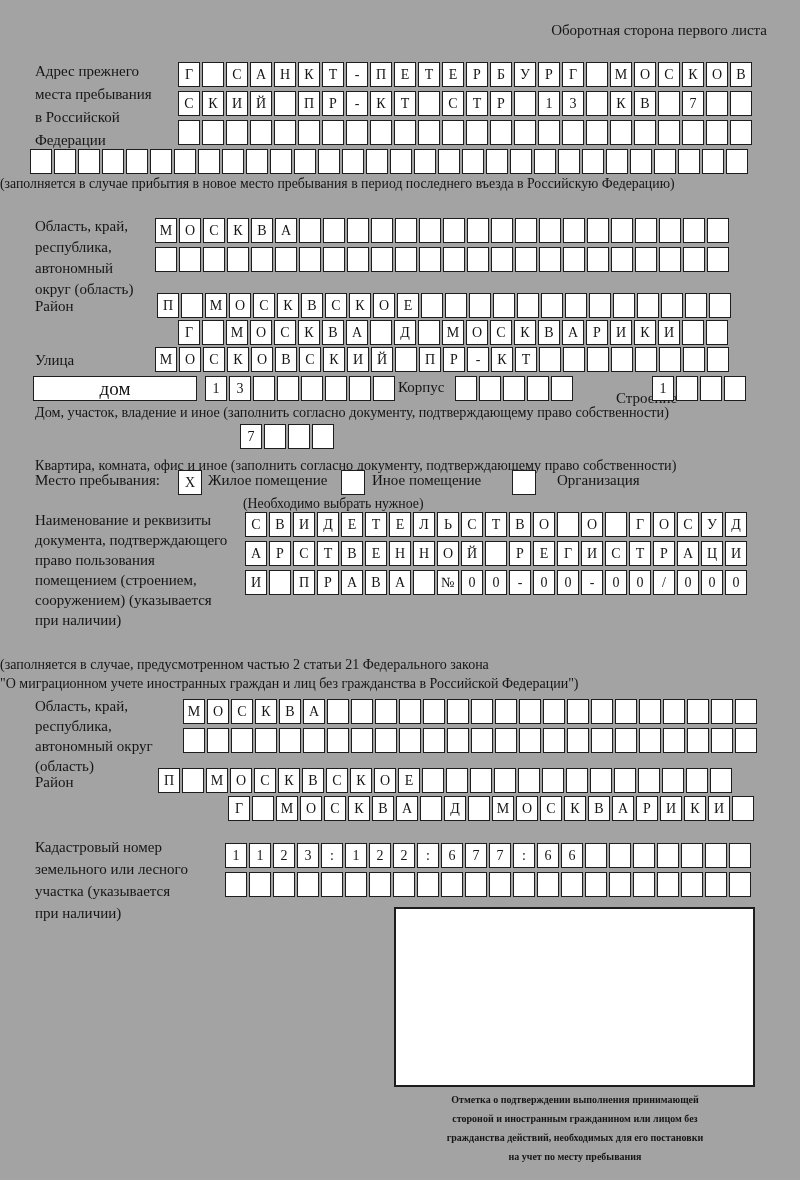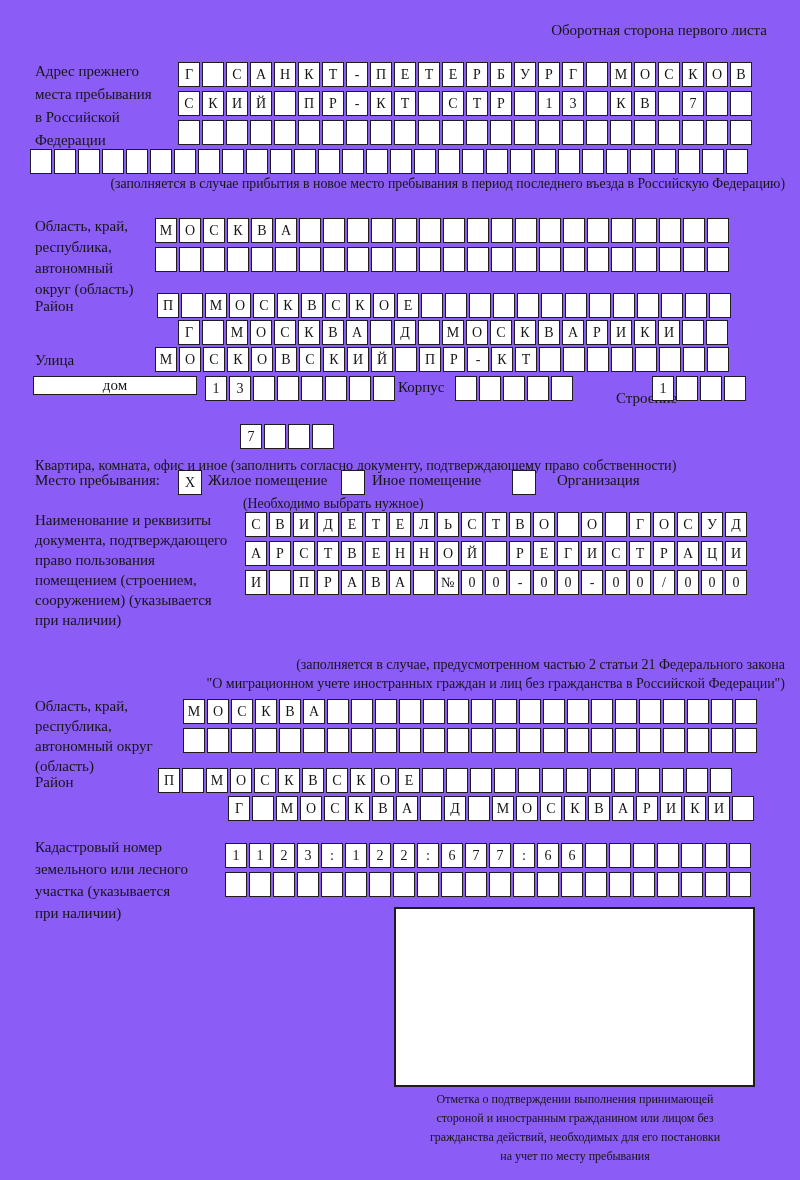--- a/index.html
+++ b/index.html
@@ -1,40 +1,40 @@
 <!DOCTYPE html>
 <html><head>
 <meta charset="utf-8">
 <style>
   html,body{margin:0;padding:0;background:#ffffff;}
   .page{
-    position:relative;width:800px;height:1180px;background:#8b5cf6;
+    position:relative;width:800px;height:1180px;background:#a3a3a3;
     font-family:"Liberation Serif","DejaVu Serif",serif;color:#151515;overflow:hidden;
   }
   .lbl{position:absolute;font-size:15px;line-height:23px;white-space:pre-line;}
   .note{position:absolute;font-size:13.8px;}
-  .centered{left:0;right:15px;text-align:right;padding-left:24px;}
+  .centered{left:0;right:0;text-align:left;}
   .secTitle{position:absolute;left:0;right:0;text-align:center;font-weight:bold;font-size:16px;}
   .subTitle{position:absolute;left:0;right:0;text-align:center;font-weight:bold;font-size:15.5px;}
   .cellrow{position:absolute;display:flex;gap:2px;}
   .cell{
     flex:0 0 auto;width:22px;height:25px;box-sizing:border-box;border:1.8px solid #1d1d1d;
     display:flex;align-items:center;justify-content:center;font-size:14px;background:#fff;
   }
   .wbox{
-    position:absolute;box-sizing:border-box;height:19px;border:1.8px solid #1d1d1d;
-    display:flex;align-items:center;justify-content:center;font-size:15px;background:#fff;
+    position:absolute;box-sizing:border-box;height:25px;border:1.8px solid #1d1d1d;
+    display:flex;align-items:center;justify-content:center;font-size:19px;background:#fff;
   }
   .cb{
     position:absolute;box-sizing:border-box;width:24px;height:25px;border:1.8px solid #1d1d1d;
     display:flex;align-items:center;justify-content:center;font-size:14px;background:#fff;
   }
   .cbl{position:absolute;font-size:15px;}
   .stampbox{position:absolute;border:2px solid #1d1d1d;background:#fff;}
-  .stampcap{position:absolute;font-size:12px;line-height:19px;text-align:center;white-space:pre-line;}
+  .stampcap{position:absolute;font-size:10px;line-height:19px;text-align:center;white-space:pre-line;font-weight:bold;}
 </style>
 </head>
 <body>
 
 <div class="page">
 
   <div class="note" style="top:22px;right:33px;font-size:15px;">Оборотная сторона первого листа</div>
 
   <div class="lbl" style="left:35px;top:60px;width:150px;">Адрес прежнего
 места пребывания
@@ -311,20 +311,21 @@
       <span class="cell"></span>
       <span class="cell"></span>
     </div>
   <div class="cbl" style="left:575px;top:390px;margin-left:41px;">Строение</div>
   <div class="cellrow" style="left:652px;top:376px;">
       <span class="cell">1</span>
       <span class="cell"></span>
       <span class="cell"></span>
       <span class="cell"></span>
     </div>
+  <div class="note" style="left:35px;top:404px;font-size:14.2px;">Дом, участок, владение и иное (заполнить согласно документу, подтверждающему право собственности)</div>
 
   <div class="cellrow" style="left:240px;top:424px;">
       <span class="cell">7</span>
       <span class="cell"></span>
       <span class="cell"></span>
       <span class="cell"></span>
     </div>
   <div class="note" style="left:35px;top:451px;font-size:14.2px;margin-top:6px;">Квартира, комната, офис и иное (заполнить согласно документу, подтверждающему право собственности)</div>
 
   <div class="cbl" style="left:35px;top:472px;">Место пребывания:</div>

